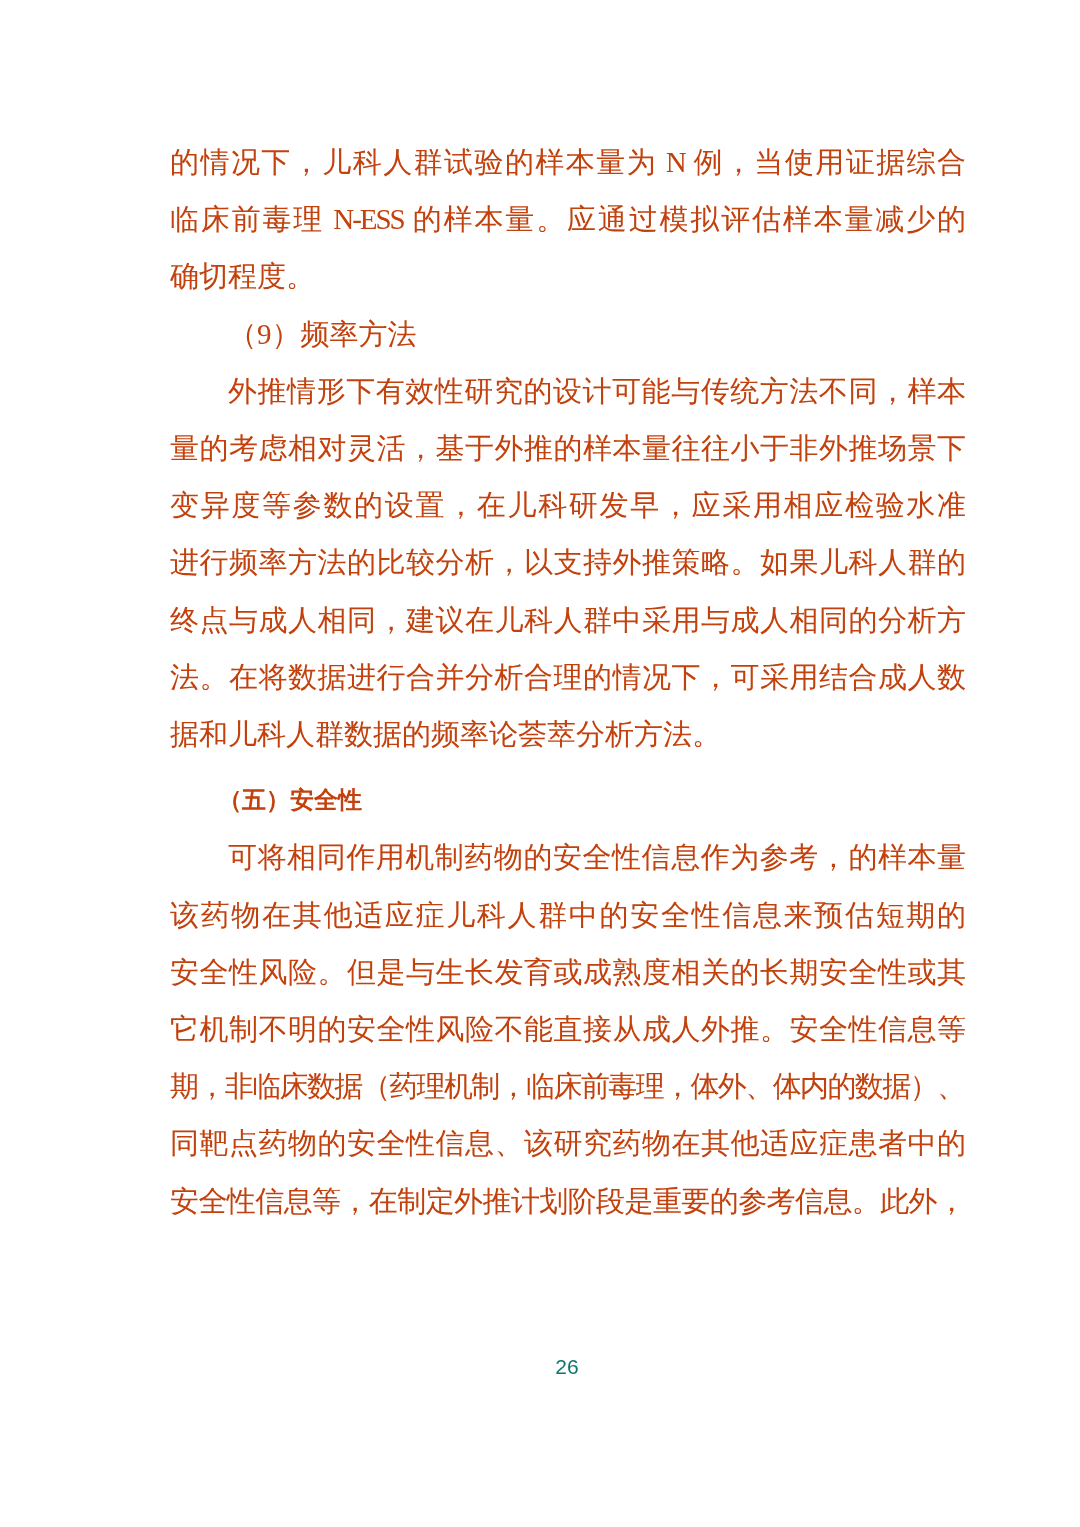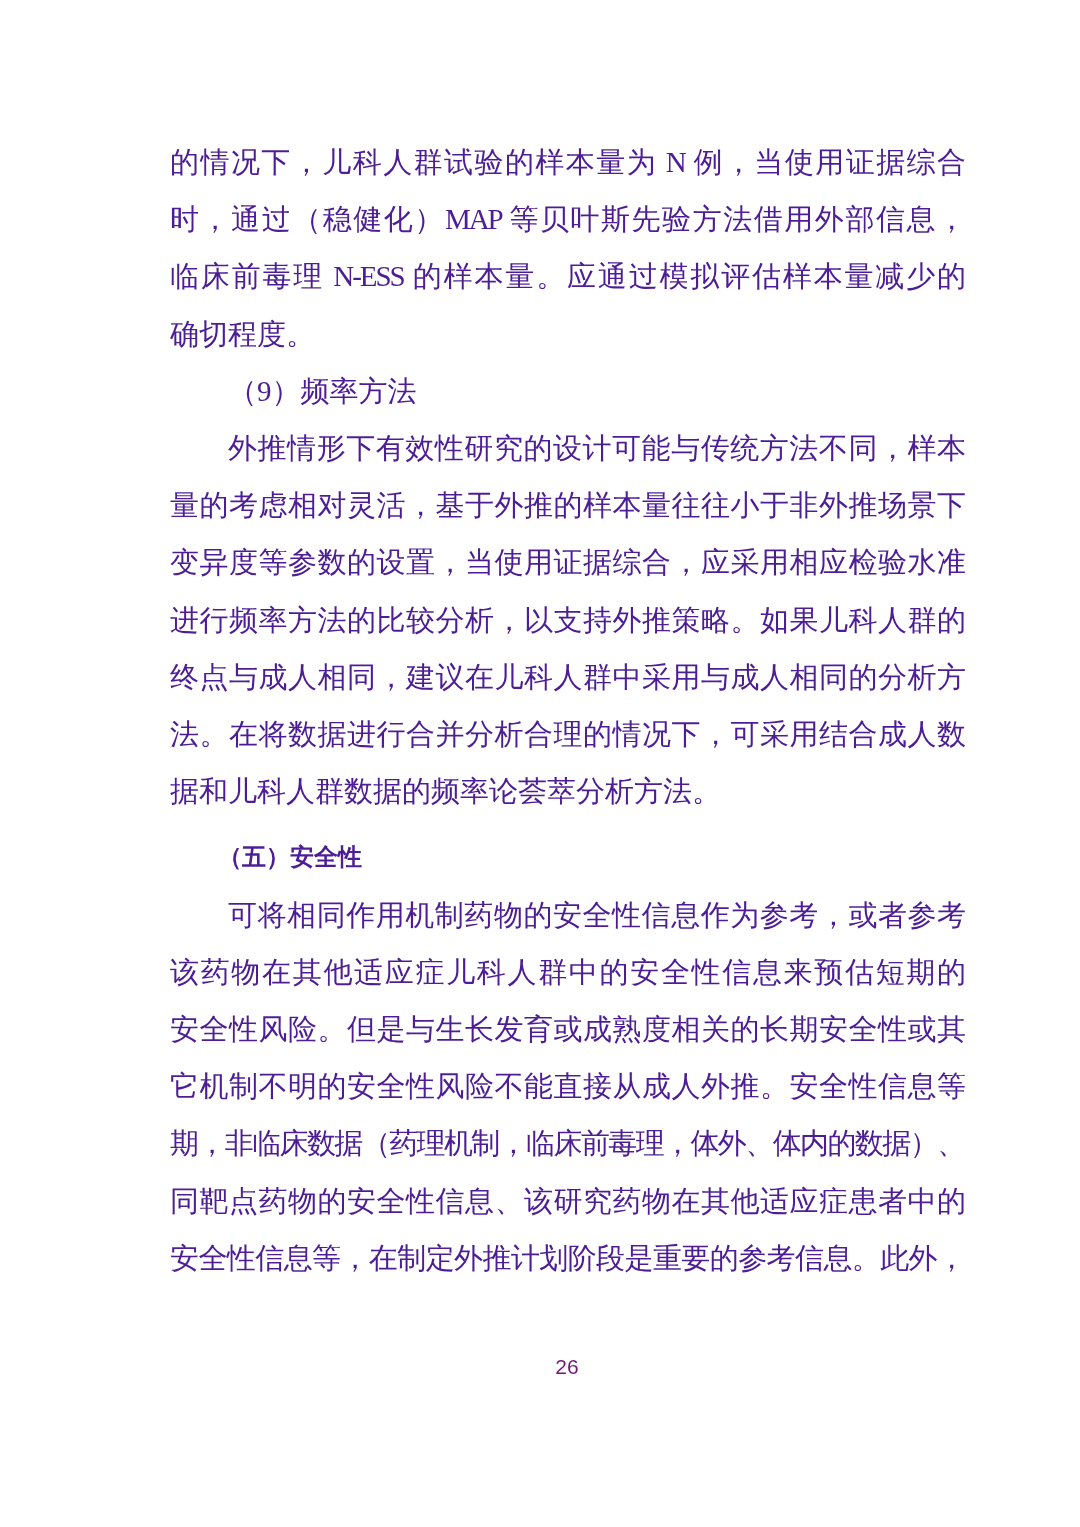--- a/index.html
+++ b/index.html
@@ -19,21 +19,21 @@
   .textblock {
     position: absolute;
     left: 170px;
     top: 134px;
     width: 794px;
   }
   .line {
     font-size: 29px;
     line-height: 57.2px;
     white-space: normal;
-    color: #4c1d95;
+    color: #c2410c;
   }
   
   .fill {
     text-align: justify;
     text-align-last: justify;
     letter-spacing: -0.07em;
   }
   .indent {
     text-indent: 2em;
   }
@@ -48,48 +48,47 @@
   }
   .pagenum {
     position: absolute;
     top: 1352px;
     left: 170px;
     width: 794px;
     text-align: center;
     font-family: "Liberation Sans", "DejaVu Sans", sans-serif;
     font-size: 21px;
     line-height: 30px;
-    color: #701a75;
+    color: #0f766e;
   }
 </style>
 </head>
 <body>
 
 <div class="page">
 
   <div class="textblock">
 
     <div class="line fill">的情况下，儿科人群试验的样本量为 N 例，当使用证据综合</div>
-    <div class="line fill">时，通过（稳健化）MAP 等贝叶斯先验方法借用外部信息，</div>
     <div class="line fill">临床前毒理 N-ESS 的样本量。应通过模拟评估样本量减少的</div>
     <div class="line">确切程度。</div>
 
     <div class="line heading-sub">（9）频率方法</div>
 
     <div class="line fill indent">外推情形下有效性研究的设计可能与传统方法不同，样本</div>
     <div class="line fill">量的考虑相对灵活，基于外推的样本量往往小于非外推场景下</div>
-    <div class="line fill">变异度等参数的设置，当使用证据综合，应采用相应检验水准</div>
+    <div class="line fill">变异度等参数的设置，在儿科研发早，应采用相应检验水准</div>
     <div class="line fill">进行频率方法的比较分析，以支持外推策略。如果儿科人群的</div>
     <div class="line fill">终点与成人相同，建议在儿科人群中采用与成人相同的分析方</div>
     <div class="line fill">法。在将数据进行合并分析合理的情况下，可采用结合成人数</div>
     <div class="line">据和儿科人群数据的频率论荟萃分析方法。</div>
 
     <div class="line heading-major">（五）安全性</div>
 
-    <div class="line fill indent">可将相同作用机制药物的安全性信息作为参考，或者参考</div>
+    <div class="line fill indent">可将相同作用机制药物的安全性信息作为参考，的样本量</div>
     <div class="line fill">该药物在其他适应症儿科人群中的安全性信息来预估短期的</div>
     <div class="line fill">安全性风险。但是与生长发育或成熟度相关的长期安全性或其</div>
     <div class="line fill">它机制不明的安全性风险不能直接从成人外推。安全性信息等</div>
     <div class="line fill">期，非临床数据（药理机制，临床前毒理，体外、体内的数据）、</div>
     <div class="line fill">同靶点药物的安全性信息、该研究药物在其他适应症患者中的</div>
     <div class="line fill">安全性信息等，在制定外推计划阶段是重要的参考信息。此外，</div>
 
   </div>
 
   <div class="pagenum">26</div>

